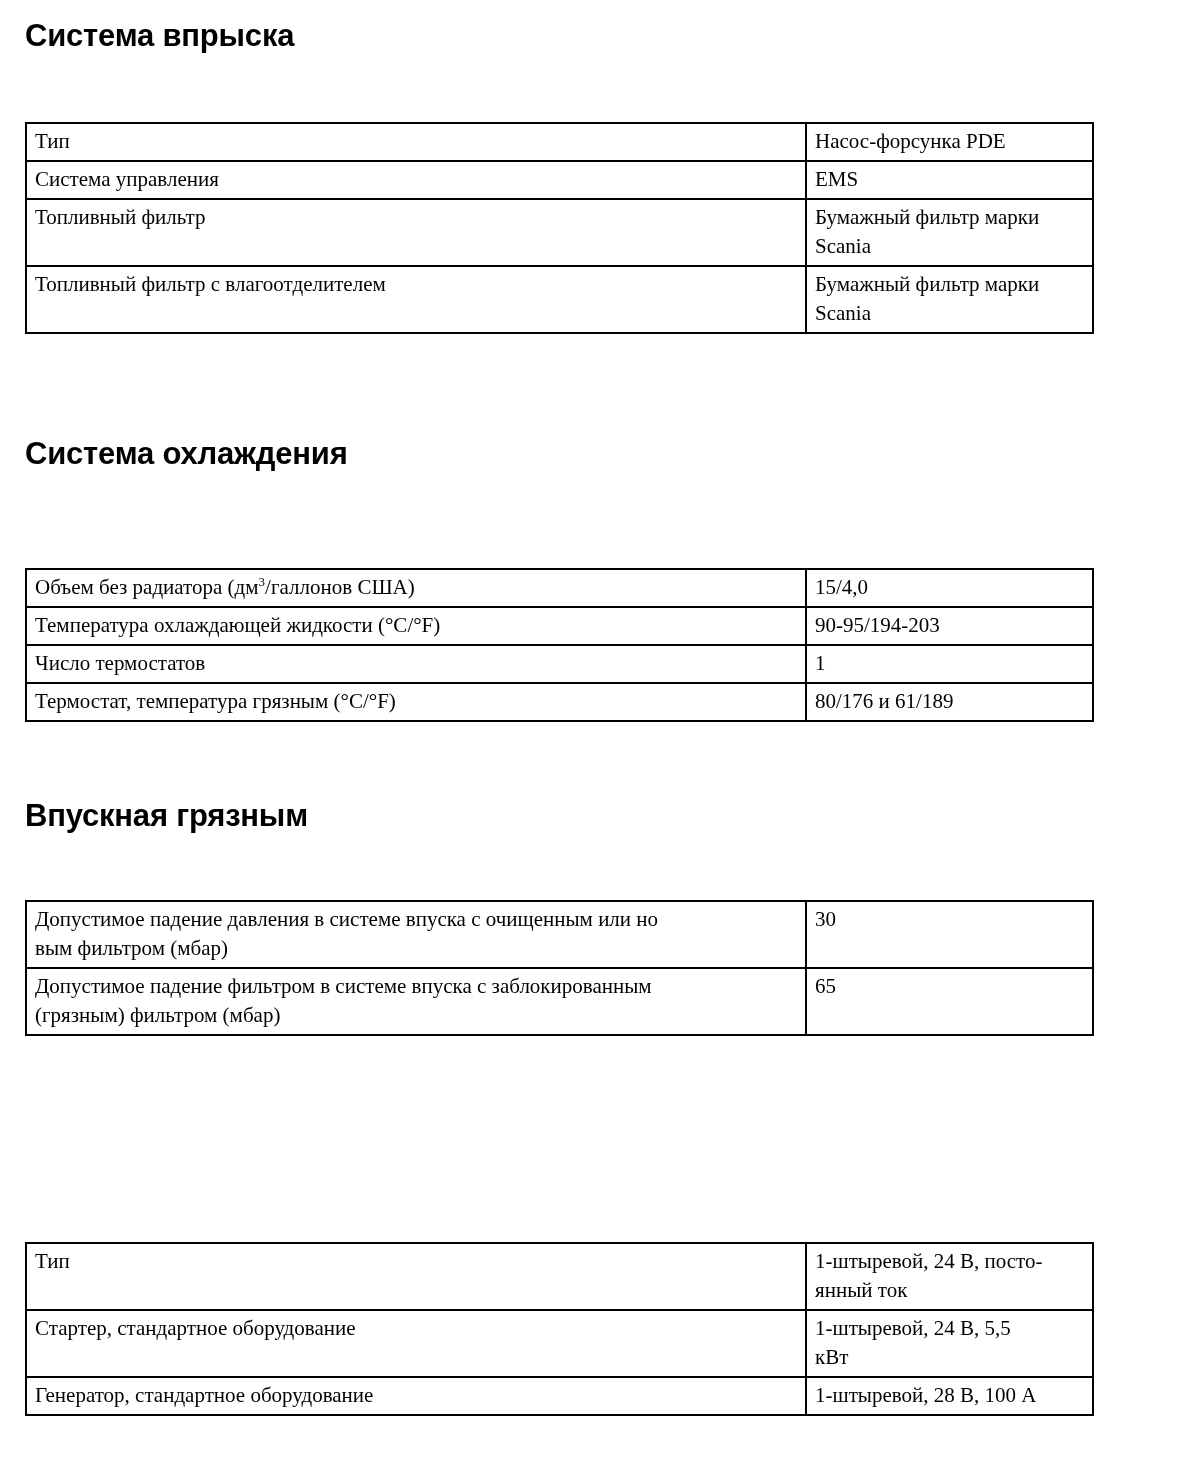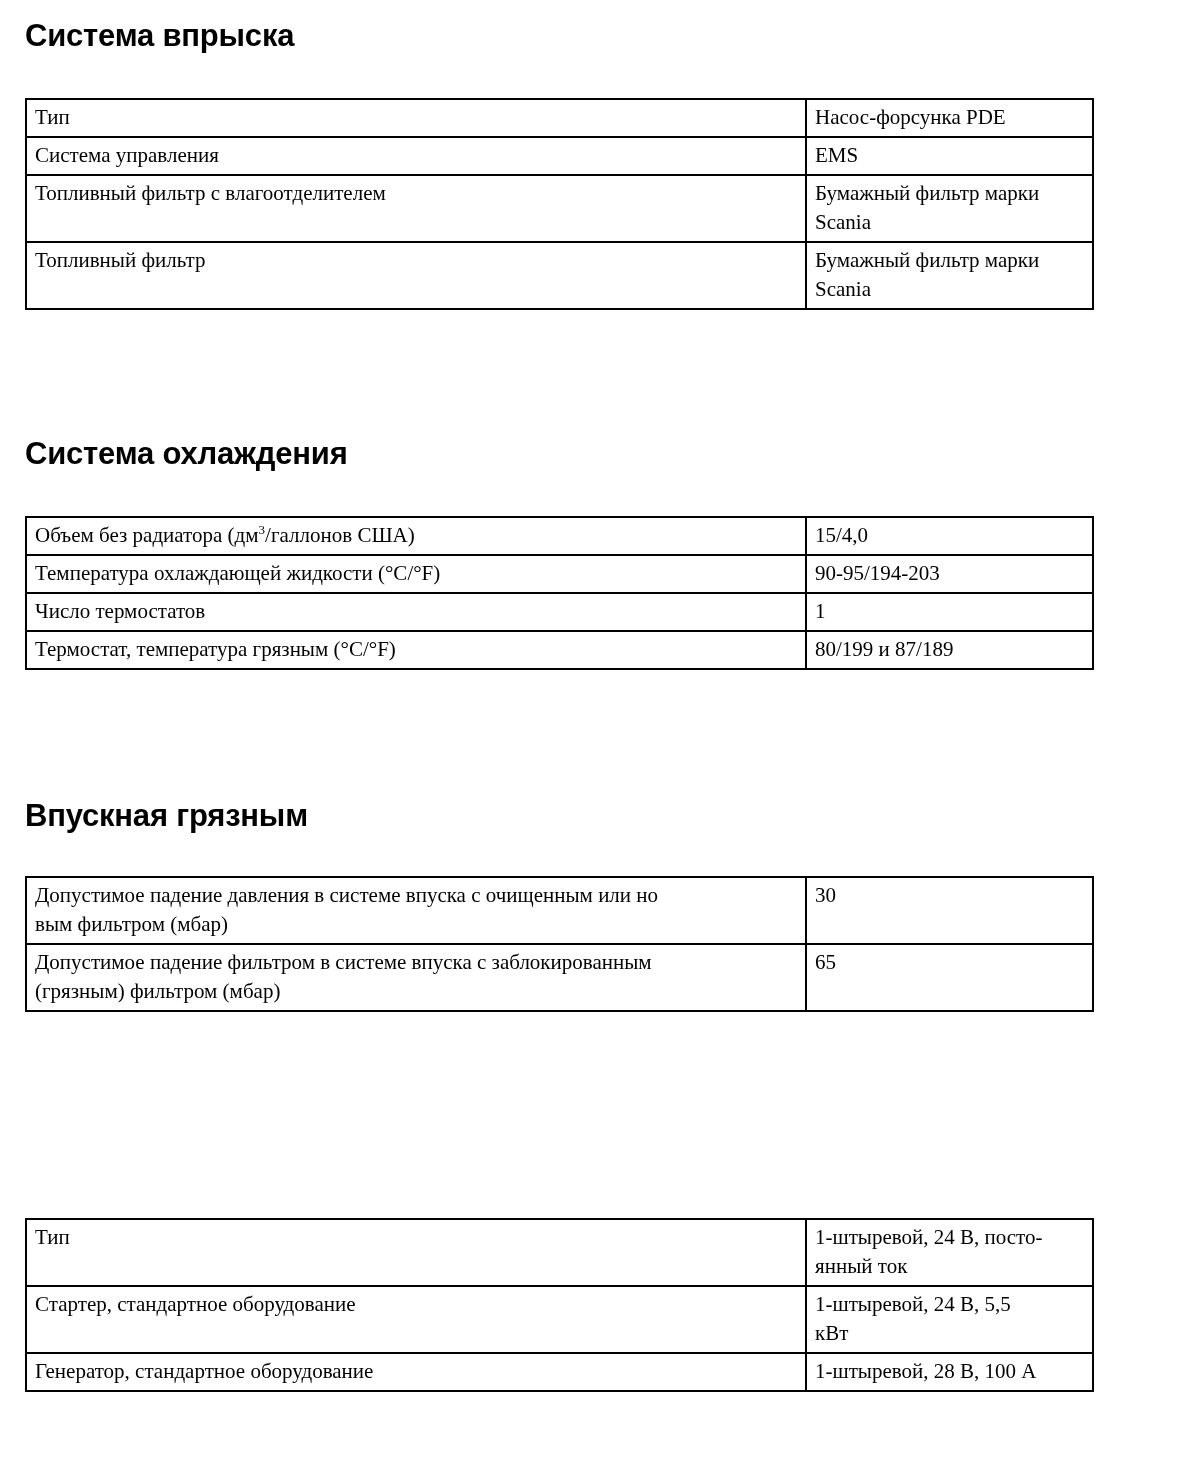--- a/index.html
+++ b/index.html
@@ -34,20 +34,21 @@
   
   .spec-table {
     position: absolute;
     left: 25px;
     width: 1067px;
     border-collapse: collapse;
     table-layout: fixed;
     font-family: "Liberation Serif", "DejaVu Serif", serif;
     font-size: 21px;
     color: #000000;
+    margin-top: 24px;
   }
   .spec-table td {
     border: 2px solid #000000;
     padding: 3px 8px 4px 8px;
     vertical-align: top;
   }
   .spec-table col.c-label { width: 780px; }
   .spec-table col.c-value { width: 287px; }
 
   .cell-label {
@@ -64,21 +65,21 @@
     font-size: 0.62em;
     vertical-align: super;
     line-height: 0;
   }
 
   
   #heading-injection   { top: 18px; }
   #table-injection     { top: 98px; }
 
   #heading-cooling     { top: 436px; text-align: right; }
-  #table-cooling       { top: 516px; }
+  #table-cooling       { top: 544px; }
 
   #heading-intake      { top: 798px; }
   #table-intake        { top: 876px; }
 
   #heading-electrical  { top: 1144px; }
   #table-electrical    { top: 1218px; }
 </style>
 </head>
 <body>
 
@@ -103,30 +104,30 @@
       <tr class="row-1line">
         <td class="cell-label">
           <span class="line">Система управления</span>
         </td>
         <td class="cell-value">
           <span class="line">EMS</span>
         </td>
       </tr>
       <tr class="row-2line">
         <td class="cell-label">
-          <span class="line">Топливный фильтр с влагоотделителем</span>
+          <span class="line">Топливный фильтр</span>
         </td>
         <td class="cell-value">
           <span class="line">Бумажный фильтр марки</span>
           <span class="line">Scania</span>
         </td>
       </tr>
       <tr class="row-2line">
         <td class="cell-label">
-          <span class="line">Топливный фильтр</span>
+          <span class="line">Топливный фильтр с влагоотделителем</span>
         </td>
         <td class="cell-value">
           <span class="line">Бумажный фильтр марки</span>
           <span class="line">Scania</span>
         </td>
       </tr>
     </tbody>
   </table>
 
   <div class="section-heading" id="heading-cooling">Система охлаждения</div>
@@ -159,21 +160,21 @@
         </td>
         <td class="cell-value">
           <span class="line">1</span>
         </td>
       </tr>
       <tr class="row-1line">
         <td class="cell-label">
           <span class="line">Термостат, температура грязным (°C/°F)</span>
         </td>
         <td class="cell-value">
-          <span class="line">80/199 и 87/189</span>
+          <span class="line">80/176 и 61/189</span>
         </td>
       </tr>
     </tbody>
   </table>
 
   <div class="section-heading" id="heading-intake">Впускная грязным</div>
 
   <table class="spec-table" id="table-intake">
     <colgroup>
         <col class="c-label">

